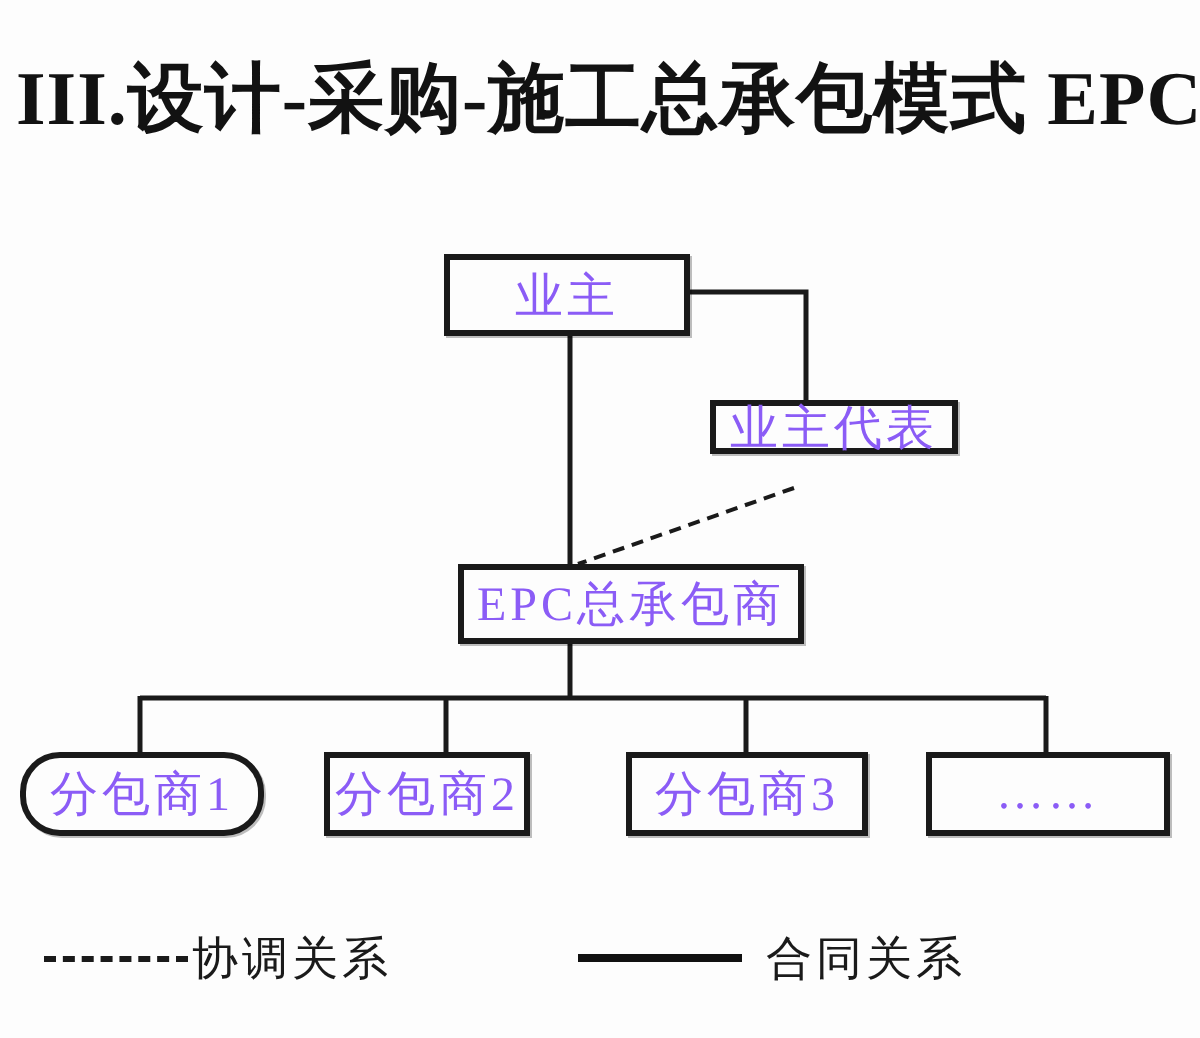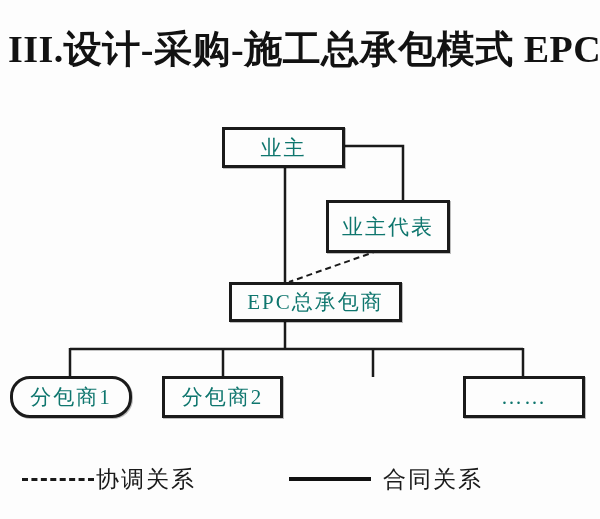--- a/index.html
+++ b/index.html
@@ -29,30 +29,30 @@
     left: 0; top: 0;
     width: 600px; height: 519px;
   }
   .node {
     position: absolute;
     border: 3px solid #1a1a1a;
     background: #fdfdfd;
     display: flex;
     align-items: center;
     justify-content: center;
-    font-size: 21px;
+    font-size: 24px;
     letter-spacing: 2px;
-    color: #0f766e;
+    color: #8b5cf6;
     box-shadow: 1px 1px 0 rgba(0,0,0,0.25);
   }
   .node-owner      { left: 222px; top: 127px; width: 123px; height: 41px; }
-  .node-owner-rep  { left: 326px; top: 200px; width: 124px; height: 53px; }
+  .node-owner-rep  { left: 355px; top: 200px; width: 124px; height: 27px; }
   .node-epc        { left: 197px; top: 282px; width: 173px; height: 40px; margin-left: 32px; }
   .node-sub1       { left:  10px; top: 376px; width: 122px; height: 42px; border-radius: 20px; }
-  .node-sub2       { left: 162px; top: 376px; width: 121px; height: 42px; }
+  .node-sub2       { left: 162px; top: 376px; width: 103px; height: 42px; }
   .node-sub3       { left: 313px; top: 376px; width: 121px; height: 42px; }
   .node-more       { left: 463px; top: 376px; width: 122px; height: 42px; }
 
   .legend-item {
     position: absolute;
     display: flex;
     align-items: center;
     top: 462px;
     height: 34px;
   }
@@ -114,20 +114,23 @@
   </div>
 
   <div class="node node-sub1">
     <span>分包商1</span>
   </div>
 
   <div class="node node-sub2">
     <span>分包商2</span>
   </div>
 
+  <div class="node node-sub3">
+    <span>分包商3</span>
+  </div>
 
   <div class="node node-more">
     <span>……</span>
   </div>
 
   <div class="legend-item legend-coordination">
     <span class="legend-dash-sample"></span>
     <span class="legend-label">协调关系</span>
   </div>
 

